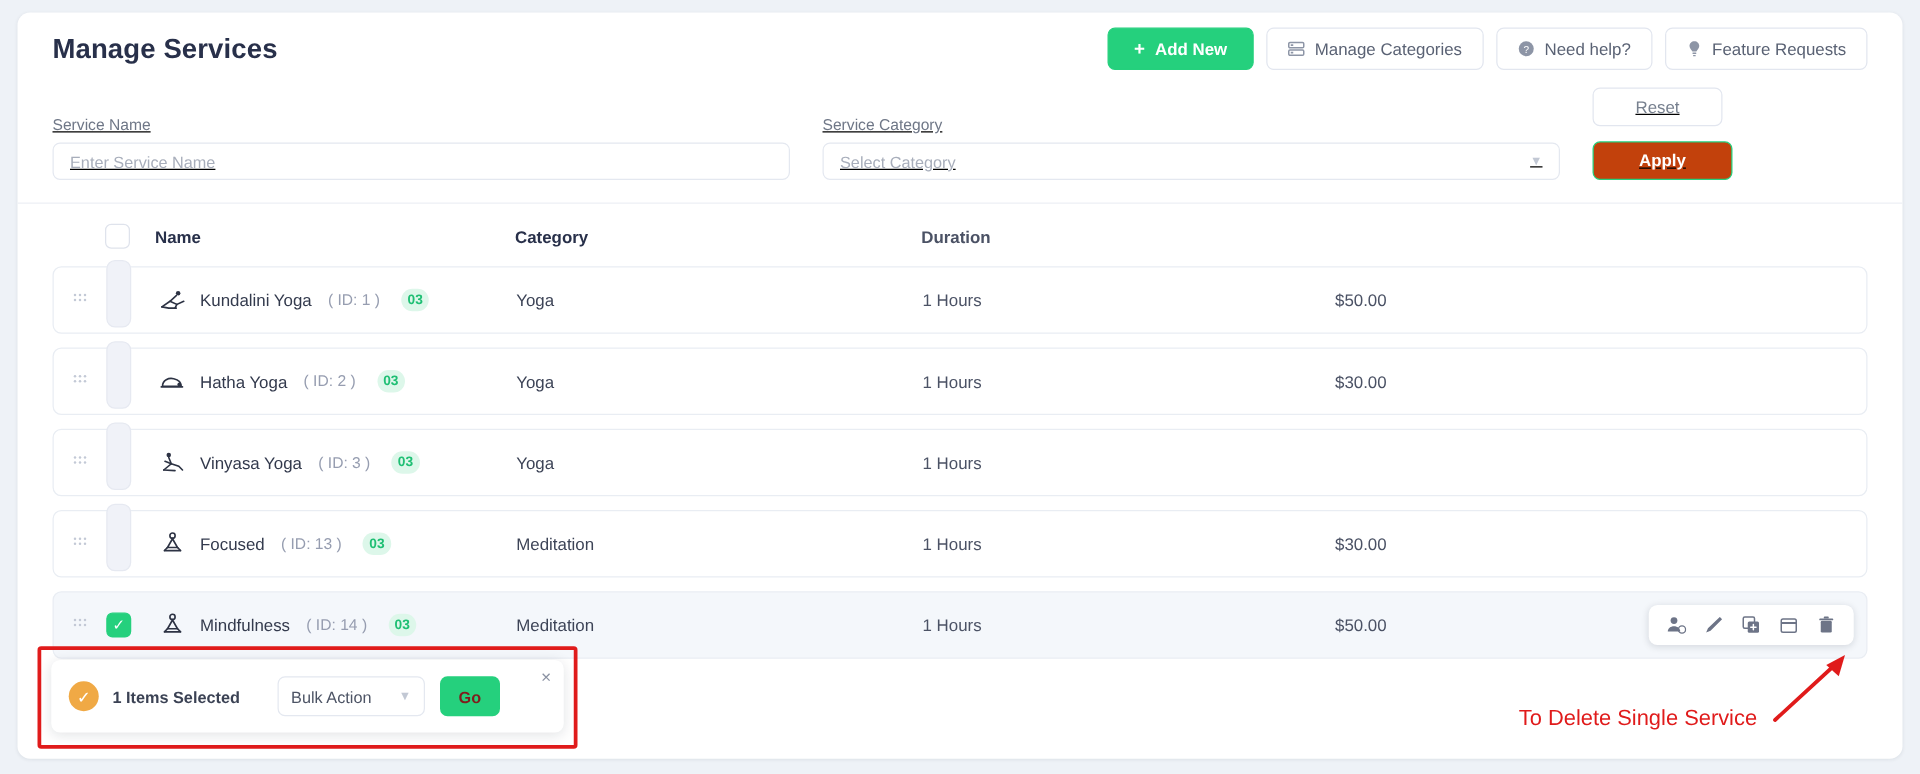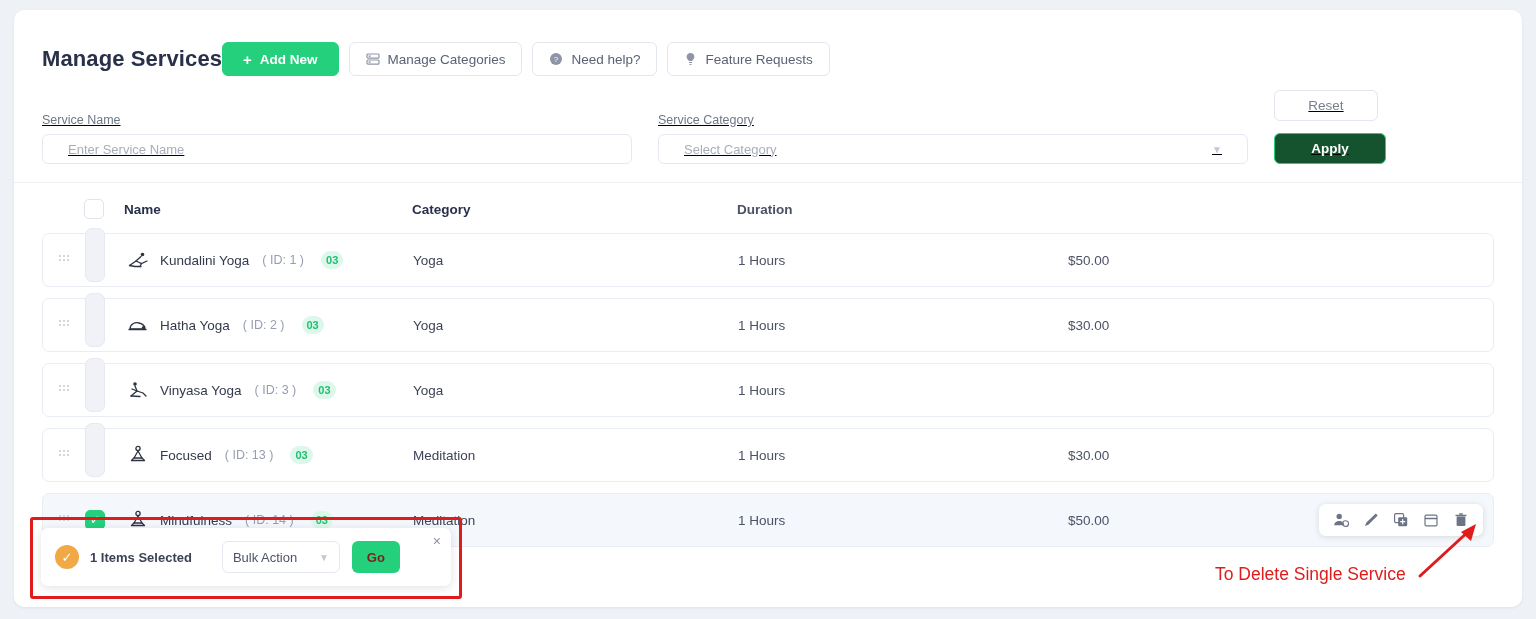--- a/index.html
+++ b/index.html
@@ -19,22 +19,22 @@
     position: relative;
     width: 1508px; height: 597px;
     background: #ffffff;
     border-radius: 10px;
     box-shadow: 0 1px 3px rgba(16,24,40,.07);
     overflow: hidden;
   }
 
   
   .header {
-    display: flex; align-items: center; 
-    padding: 32px 28px 0 28px;
+    display: flex; align-items: center; justify-content: space-between;
+    padding: 12px 28px 0 28px;
   }
   .page-title {
     font-size: 22px; font-weight: bold; color: #28304a;
     letter-spacing: .1px;
   }
   .hdr-actions { display: flex; align-items: center; gap: 10px; }
   .btn {
     display: inline-flex; align-items: center; gap: 8px;
     height: 34px; padding: 0 16px;
     border-radius: 6px;
@@ -59,35 +59,35 @@
     text-decoration: underline;
   }
   .field { display: flex; flex-direction: column; }
   .field-label {
     font-size: 12.5px; color: #6f7787; margin-bottom: 7px;
   }
   .input {
     height: 30px; border: 1px solid #e4e8f0; border-radius: 6px;
     background: #fff;
     display: flex; align-items: center;
-    padding: 0 25px;
+    padding: 0 13px;
     font-size: 13px; color: #a8aebb;
   }
   .field.name { width: 590px; }
   .field.cat  { width: 590px; margin-left: 26px; }
   .input.select { justify-content: space-between; }
   .chev { color: #c2c8d4; font-size: 10px; }
   .filter-btns { display: flex; gap: 12px; margin-left: 26px; flex-direction: column; }
   .btn.reset {
     width: 104px; height: 31px; justify-content: center;
     color: #77808f; font-size: 13.5px;
   }
   .btn.apply {
     width: 112px; height: 31px; justify-content: center;
-    background: #14532d; border-color: #25d07d; color: #fff;
+    background: #c2410c; border-color: #25d07d; color: #fff;
     font-weight: bold; font-size: 13.5px;
   }
 
   
   .thead {
     display: flex; align-items: center;
     padding: 16px 28px 14px 28px;
     font-size: 13.5px; font-weight: bold; color: #28304a;
   }
   .c-drag { width: 42px; flex: none; }

